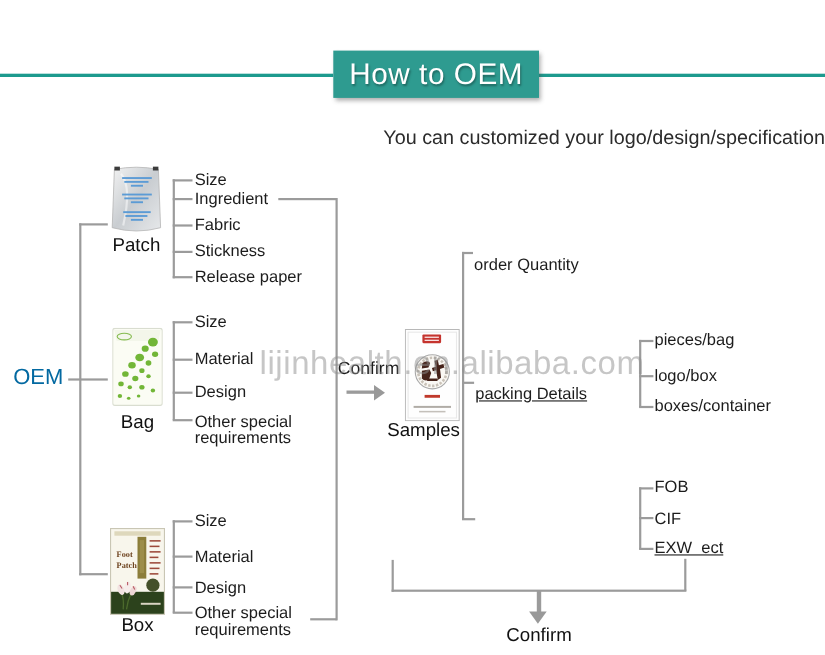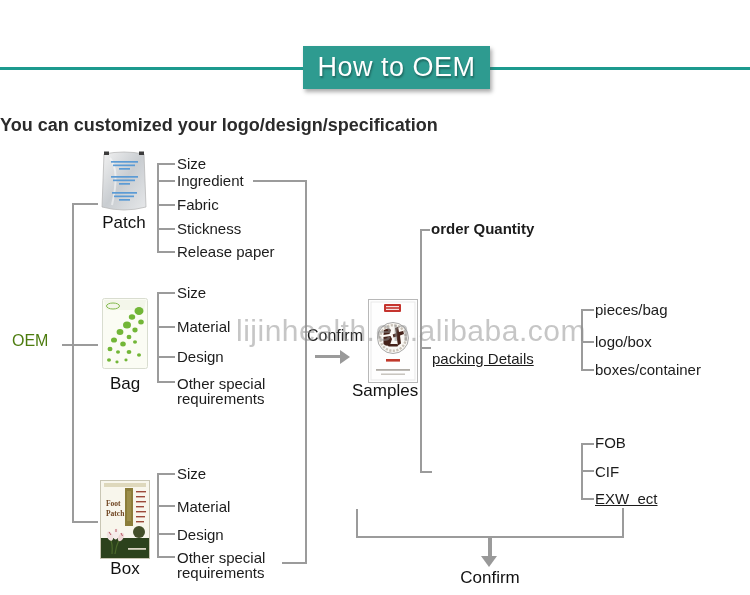--- a/index.html
+++ b/index.html
@@ -2,28 +2,28 @@
 <html><head>
 <meta charset="utf-8">
 <style>
   html,body{margin:0;padding:0;background:#fff;}
   .stage{position:relative;width:750px;height:595px;background:#ffffff;overflow:hidden;
          font-family:"Liberation Sans","DejaVu Sans",sans-serif;margin-top:37px;}
   .rule{position:absolute;top:30px;height:3px;background:#1d9a8e;}
   .title-box{position:absolute;left:303px;top:9px;width:187px;height:43px;background:#2e9b90;
              box-shadow:2px 3px 4px rgba(70,70,70,.45);display:flex;align-items:center;justify-content:center;}
   .title-box span{color:#ffffff;font-size:27px;letter-spacing:.5px;text-shadow:1px 2px 2px rgba(0,0,0,.35);}
-  .subtitle{position:absolute;top:78px;left:0;width:750px;text-align:left;font-size:18px;color:#2b2b2b;font-weight:bold;}
+  .subtitle{position:absolute;top:78px;left:0;width:750px;text-align:right;font-size:18px;color:#2b2b2b;}
   .watermark{position:absolute;left:236px;top:277px;font-size:30px;color:#8f8f8f;opacity:.5;
              z-index:40;white-space:pre;letter-spacing:.5px;}
   .ln{position:absolute;background:#9b9b9b;}
   .t{position:absolute;color:#1c1c1c;font-size:15px;line-height:16px;white-space:pre;z-index:3;}
   .t.wrap{white-space:normal;width:104px;line-height:15px;}
   .cap{position:absolute;font-size:17px;color:#111;text-align:center;z-index:3;}
-  .oem{position:absolute;left:12px;top:295px;font-size:16px;color:#4d7c0f;z-index:3;}
+  .oem{position:absolute;left:12px;top:295px;font-size:20px;color:#0369a1;z-index:3;}
   .img{position:absolute;z-index:2;}
   .head{position:absolute;width:0;height:0;z-index:2;}
 </style>
 </head>
 <body>
 
 <div class="stage">
 
   <div class="rule" style="left:0;width:303px;"></div>
   <div class="rule" style="left:490px;width:260px;"></div>
@@ -202,21 +202,21 @@
       <path d="M15.5 38 l7 -1 1.5 3 -2 6 q-4 2 -6.5 -1 z"></path>
       <path d="M27 29 l3 -1 1 5 4 -1 1 3 -4 1.5 1 8 -3 2 -1.5 -9 -3 1 -0.8 -3 3.3 -1.2 z"></path>
       <rect x="20" y="45" width="10" height="2.4" rx="1"></rect>
     </g>
     <rect x="18" y="60" width="14" height="2.6" fill="#c0392b"></rect>
     <rect x="8" y="70" width="34" height="1.8" fill="#b0aca6"></rect>
     <rect x="13" y="74.5" width="24" height="1.4" fill="#c4c0ba"></rect>
   </svg>
   <div class="cap" style="left:352px;top:344px;width:66px;">Samples</div>
 
-  <div class="t" style="left:431px;top:184px;font-weight:bold;">order Quantity</div>
+  <div class="t" style="left:431px;top:196px;">order Quantity</div>
   <div class="t" style="left:432px;top:314px;text-decoration:underline;">packing Details</div>
 
   <div class="t" style="left:595px;top:265px;">pieces/bag</div>
   <div class="t" style="left:595px;top:297px;">logo/box</div>
   <div class="t" style="left:595px;top:325px;">boxes/container</div>
 
   <div class="t" style="left:595px;top:398px;">FOB</div>
   <div class="t" style="left:595px;top:427px;">CIF</div>
   <div class="t" style="left:595px;top:454px;text-decoration:underline;">EXW  ect</div>
 

